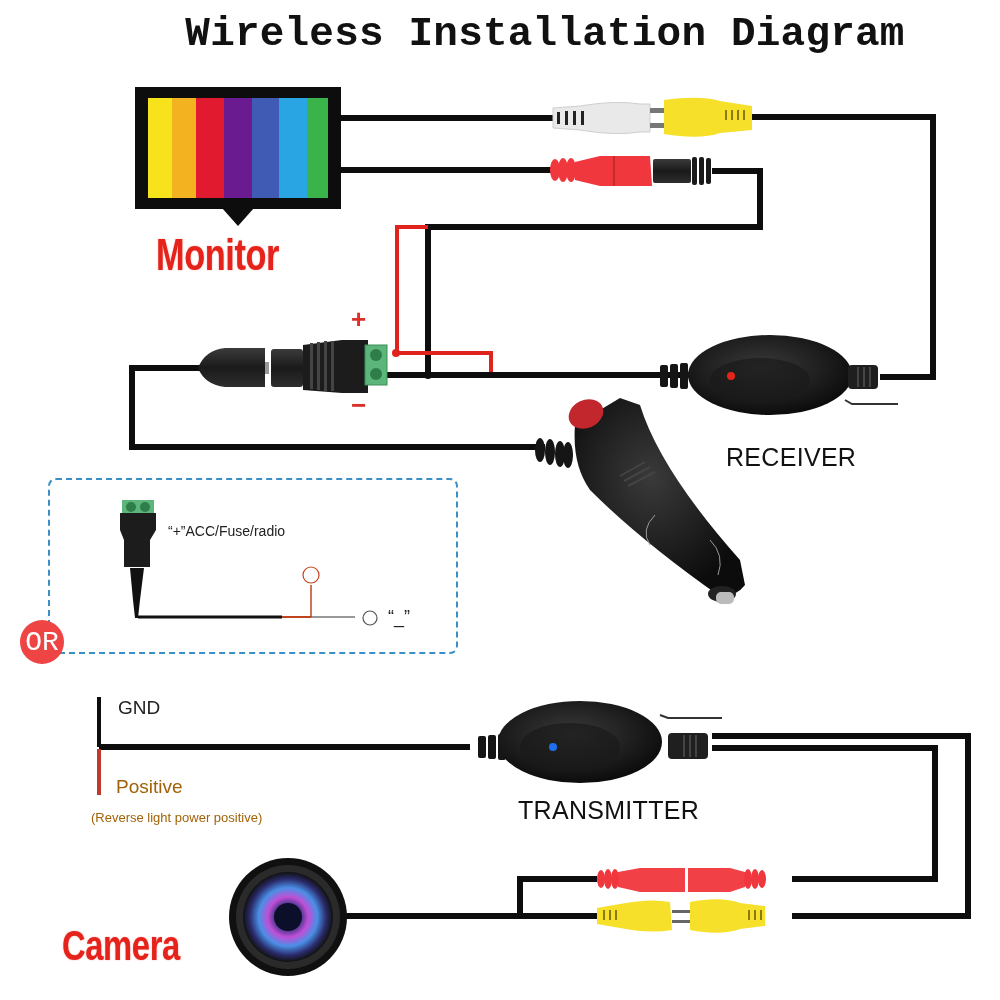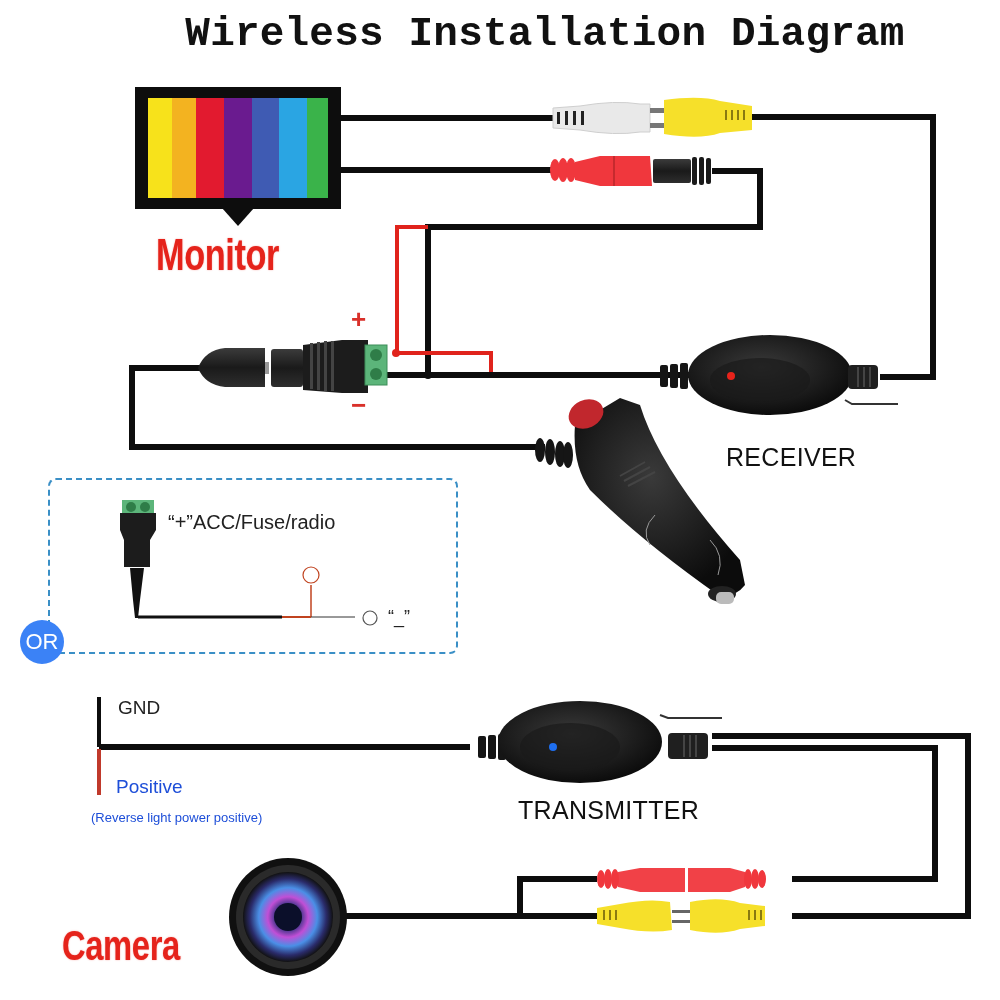--- a/index.html
+++ b/index.html
@@ -3,23 +3,23 @@
 <meta charset="utf-8">
 <style>
   html, body { margin: 0; padding: 0; background: #ffffff; }
   body { width: 1000px; height: 1000px; position: relative; overflow: hidden; font-family: "Liberation Sans", sans-serif; }
   #canvas { position: absolute; left: 0; top: 0; width: 1000px; height: 1000px; }
   .lbl { position: absolute; white-space: nowrap; line-height: 1; }
   .title { left: 0; width: 1000px; top: 14px; text-align: center; font-family: Liberation Mono, monospace; font-weight: bold; font-size: 41px; color: #111; letter-spacing: 0.2px; padding-left: 45px; }
   .big-red { font-family: "Liberation Sans", sans-serif; font-weight: bold; color: #e5231b; font-size: 44px; transform: scaleX(0.78); transform-origin: left top; letter-spacing: -0.5px; text-shadow: 0 0 2px rgba(229,35,27,0.4); }
   .device { font-size: 25px; color: #111; letter-spacing: 0.3px; }
   .small { font-size: 19px; color: #222; }
-  .note-red { font-size: 19px; color: #1d4ed8; }
+  .note-red { font-size: 19px; color: #a16207; }
   .sign { font-weight: bold; color: #d9302a; font-size: 26px; }
-  .or-badge { position: absolute; left: 20px; top: 620px; width: 44px; height: 44px; border-radius: 50%; background: #3b82f6; color: #fff; font-size: 22px; display: flex; align-items: center; justify-content: center; }
+  .or-badge { position: absolute; left: 20px; top: 620px; width: 44px; height: 44px; border-radius: 50%; background: #ef4444; color: #fff; font-size: 28px; display: flex; align-items: center; justify-content: center; font-family: Liberation Mono, monospace; }
   .dash-box { position: absolute; left: 48px; top: 478px; width: 410px; height: 176px; border: 2px dashed #3a8fc6; border-radius: 8px; box-sizing: border-box; }
 </style>
 </head>
 <body>
 
 <svg id="canvas" viewBox="0 0 1000 1000" xmlns="http://www.w3.org/2000/svg">
   <defs>
     <radialGradient id="lensGrad" cx="50%" cy="50%" r="50%">
       <stop offset="0%" stop-color="#0b1030"></stop>
       <stop offset="25%" stop-color="#2b2f7a"></stop>
@@ -247,21 +247,21 @@
 
 <div class="lbl big-red" style="left:156px; top:233px;">Monitor</div>
 
 <div class="lbl sign" style="left:351px; top:306px;">+</div>
 <div class="lbl sign" style="left:351px; top:392px;">−</div>
 
 <div class="lbl device" style="left:726px; top:428px;margin-top:17px;">RECEIVER</div>
 
 <div class="dash-box"></div>
 <div class="or-badge">OR</div>
-<div class="lbl small" style="left:168px; top:512px; font-size:20px;">“+”ACC/Fuse/radio</div>
+<div class="lbl small" style="left:168px; top:524px; font-size:14px;">“+”ACC/Fuse/radio</div>
 <div class="lbl small" style="left:388px; top:608px; font-size:18px;">“_”</div>
 
 <div class="lbl small" style="left:118px; top:698px;text-align:center;">GND</div>
 <div class="lbl note-red" style="left:116px; top:777px;">Positive</div>
 <div class="lbl note-red" style="left:91px; top:811px; font-size:13px;">(Reverse light power positive)</div>
 
 <div class="lbl device" style="left:518px; top:798px;">TRANSMITTER</div>
 
 <div class="lbl big-red" style="left:62px; top:925px; font-size:42px;">Camera</div>
 

